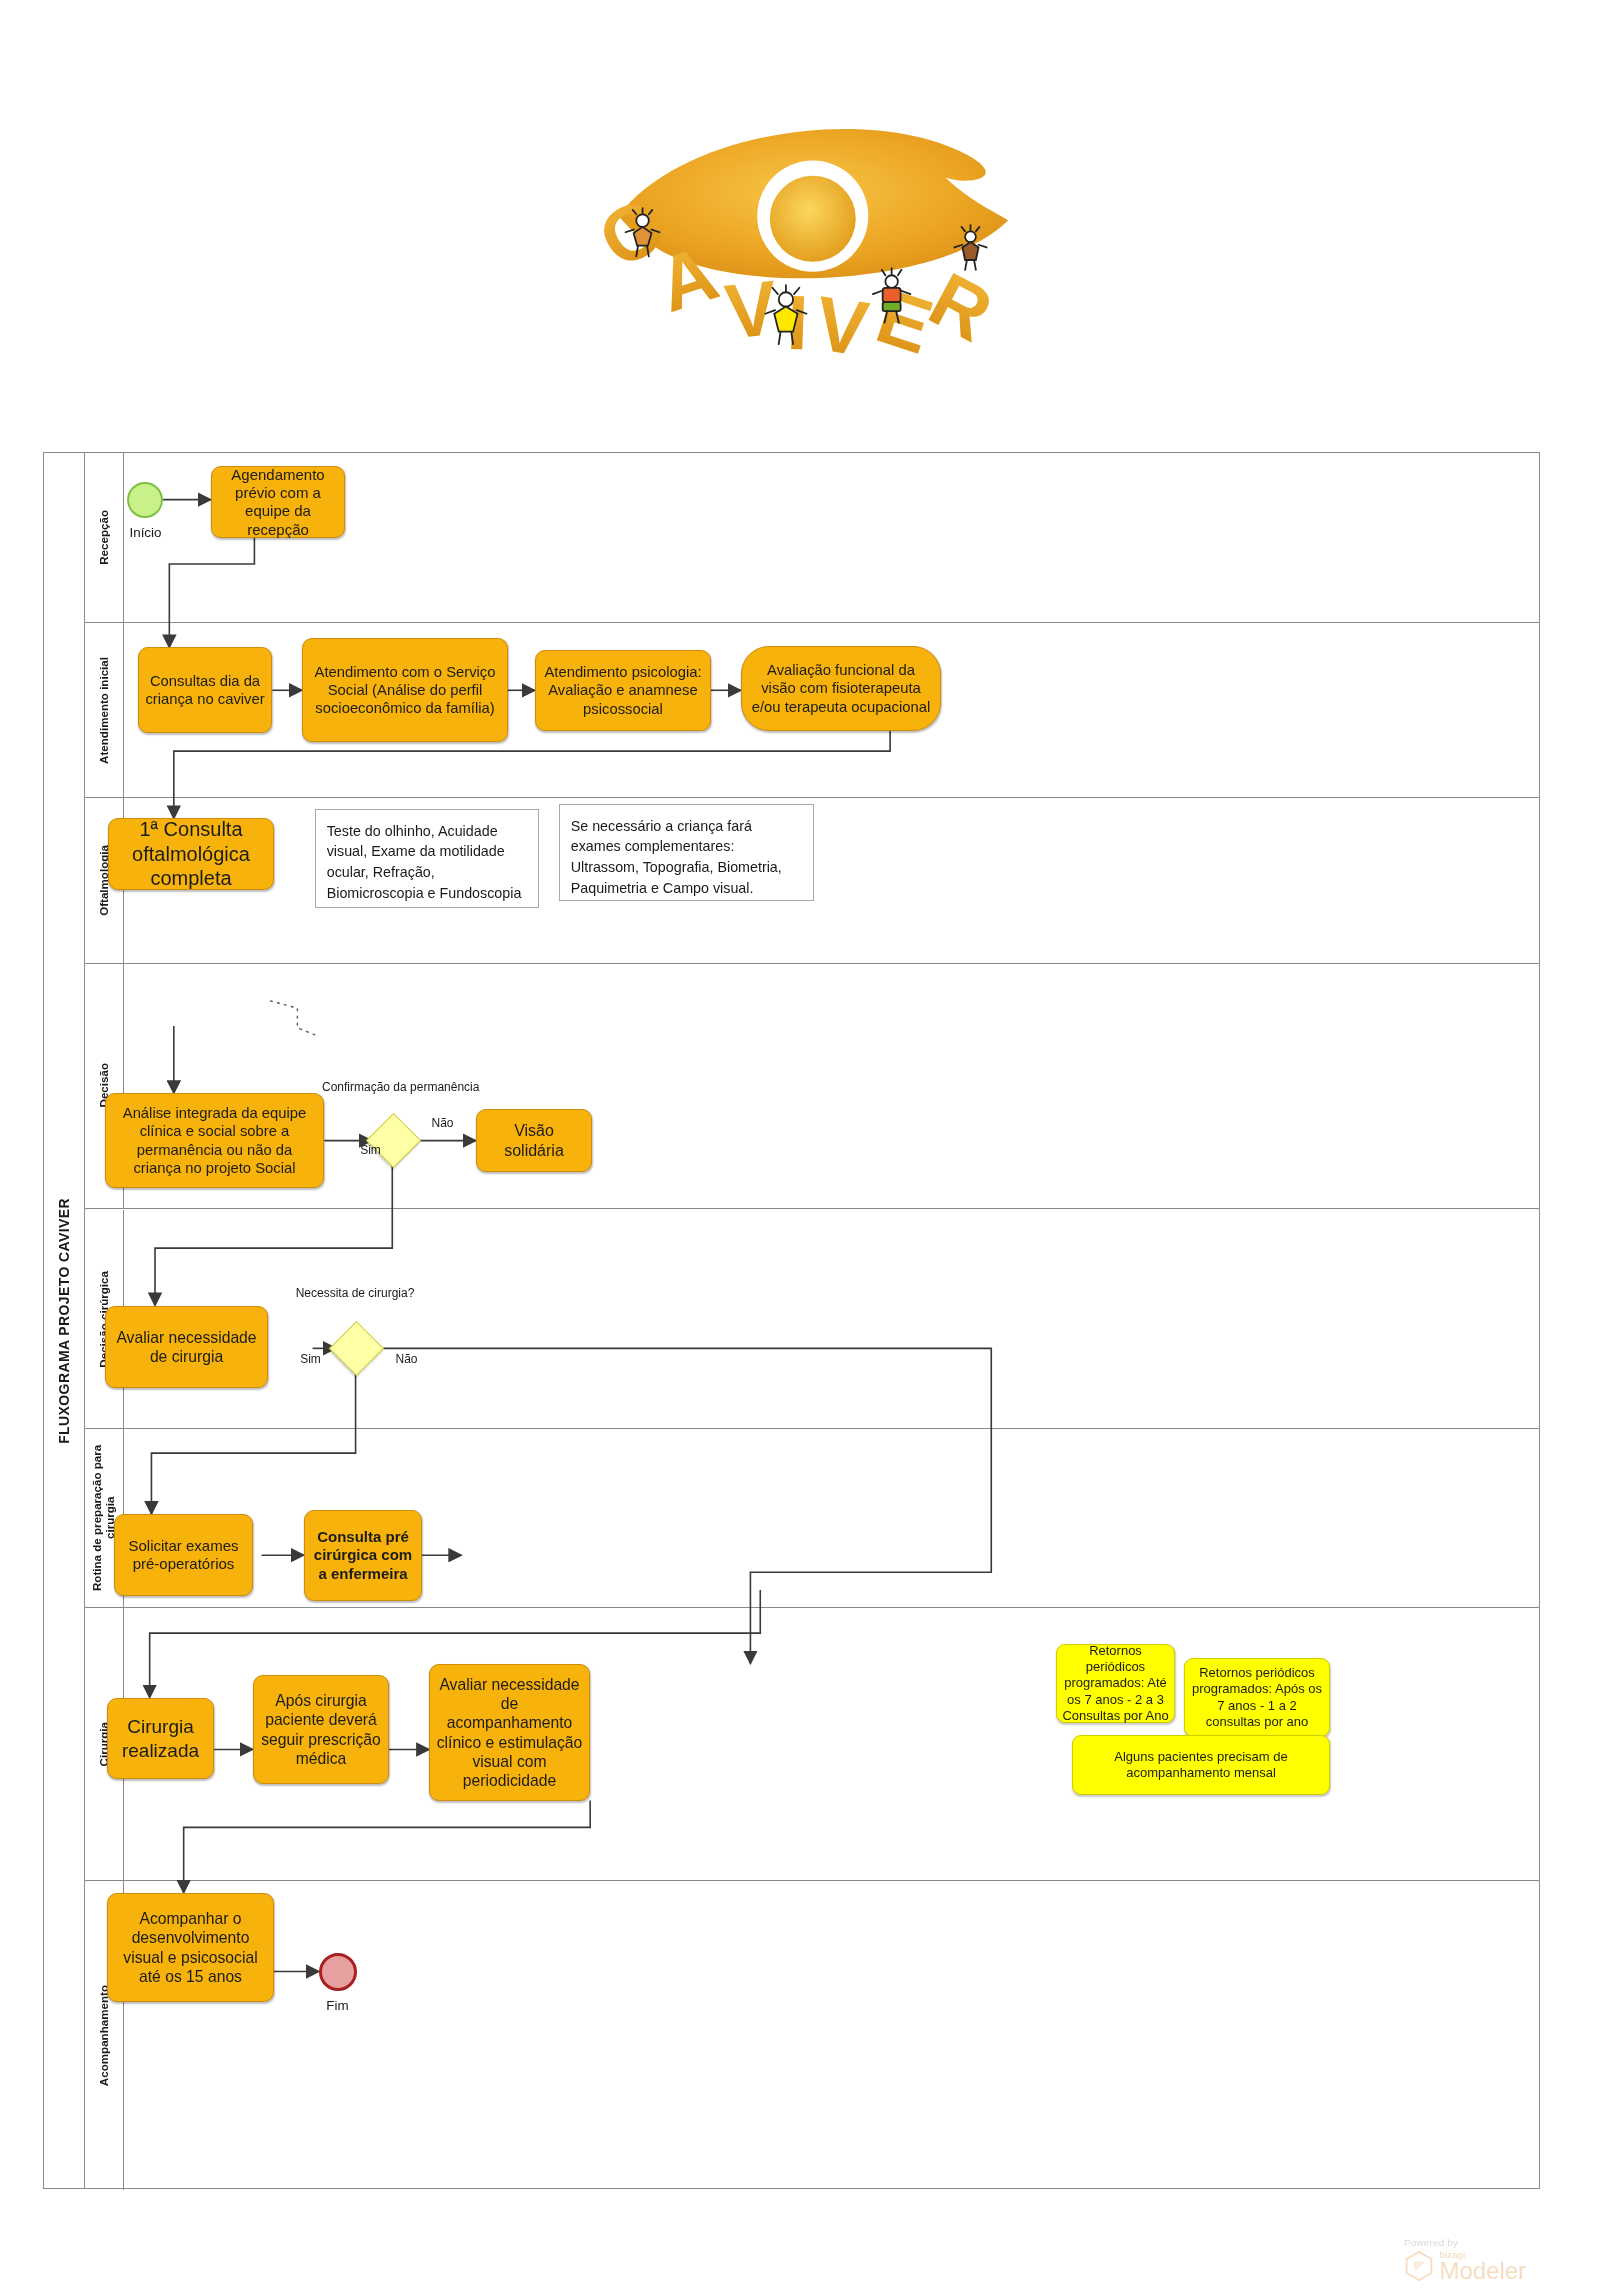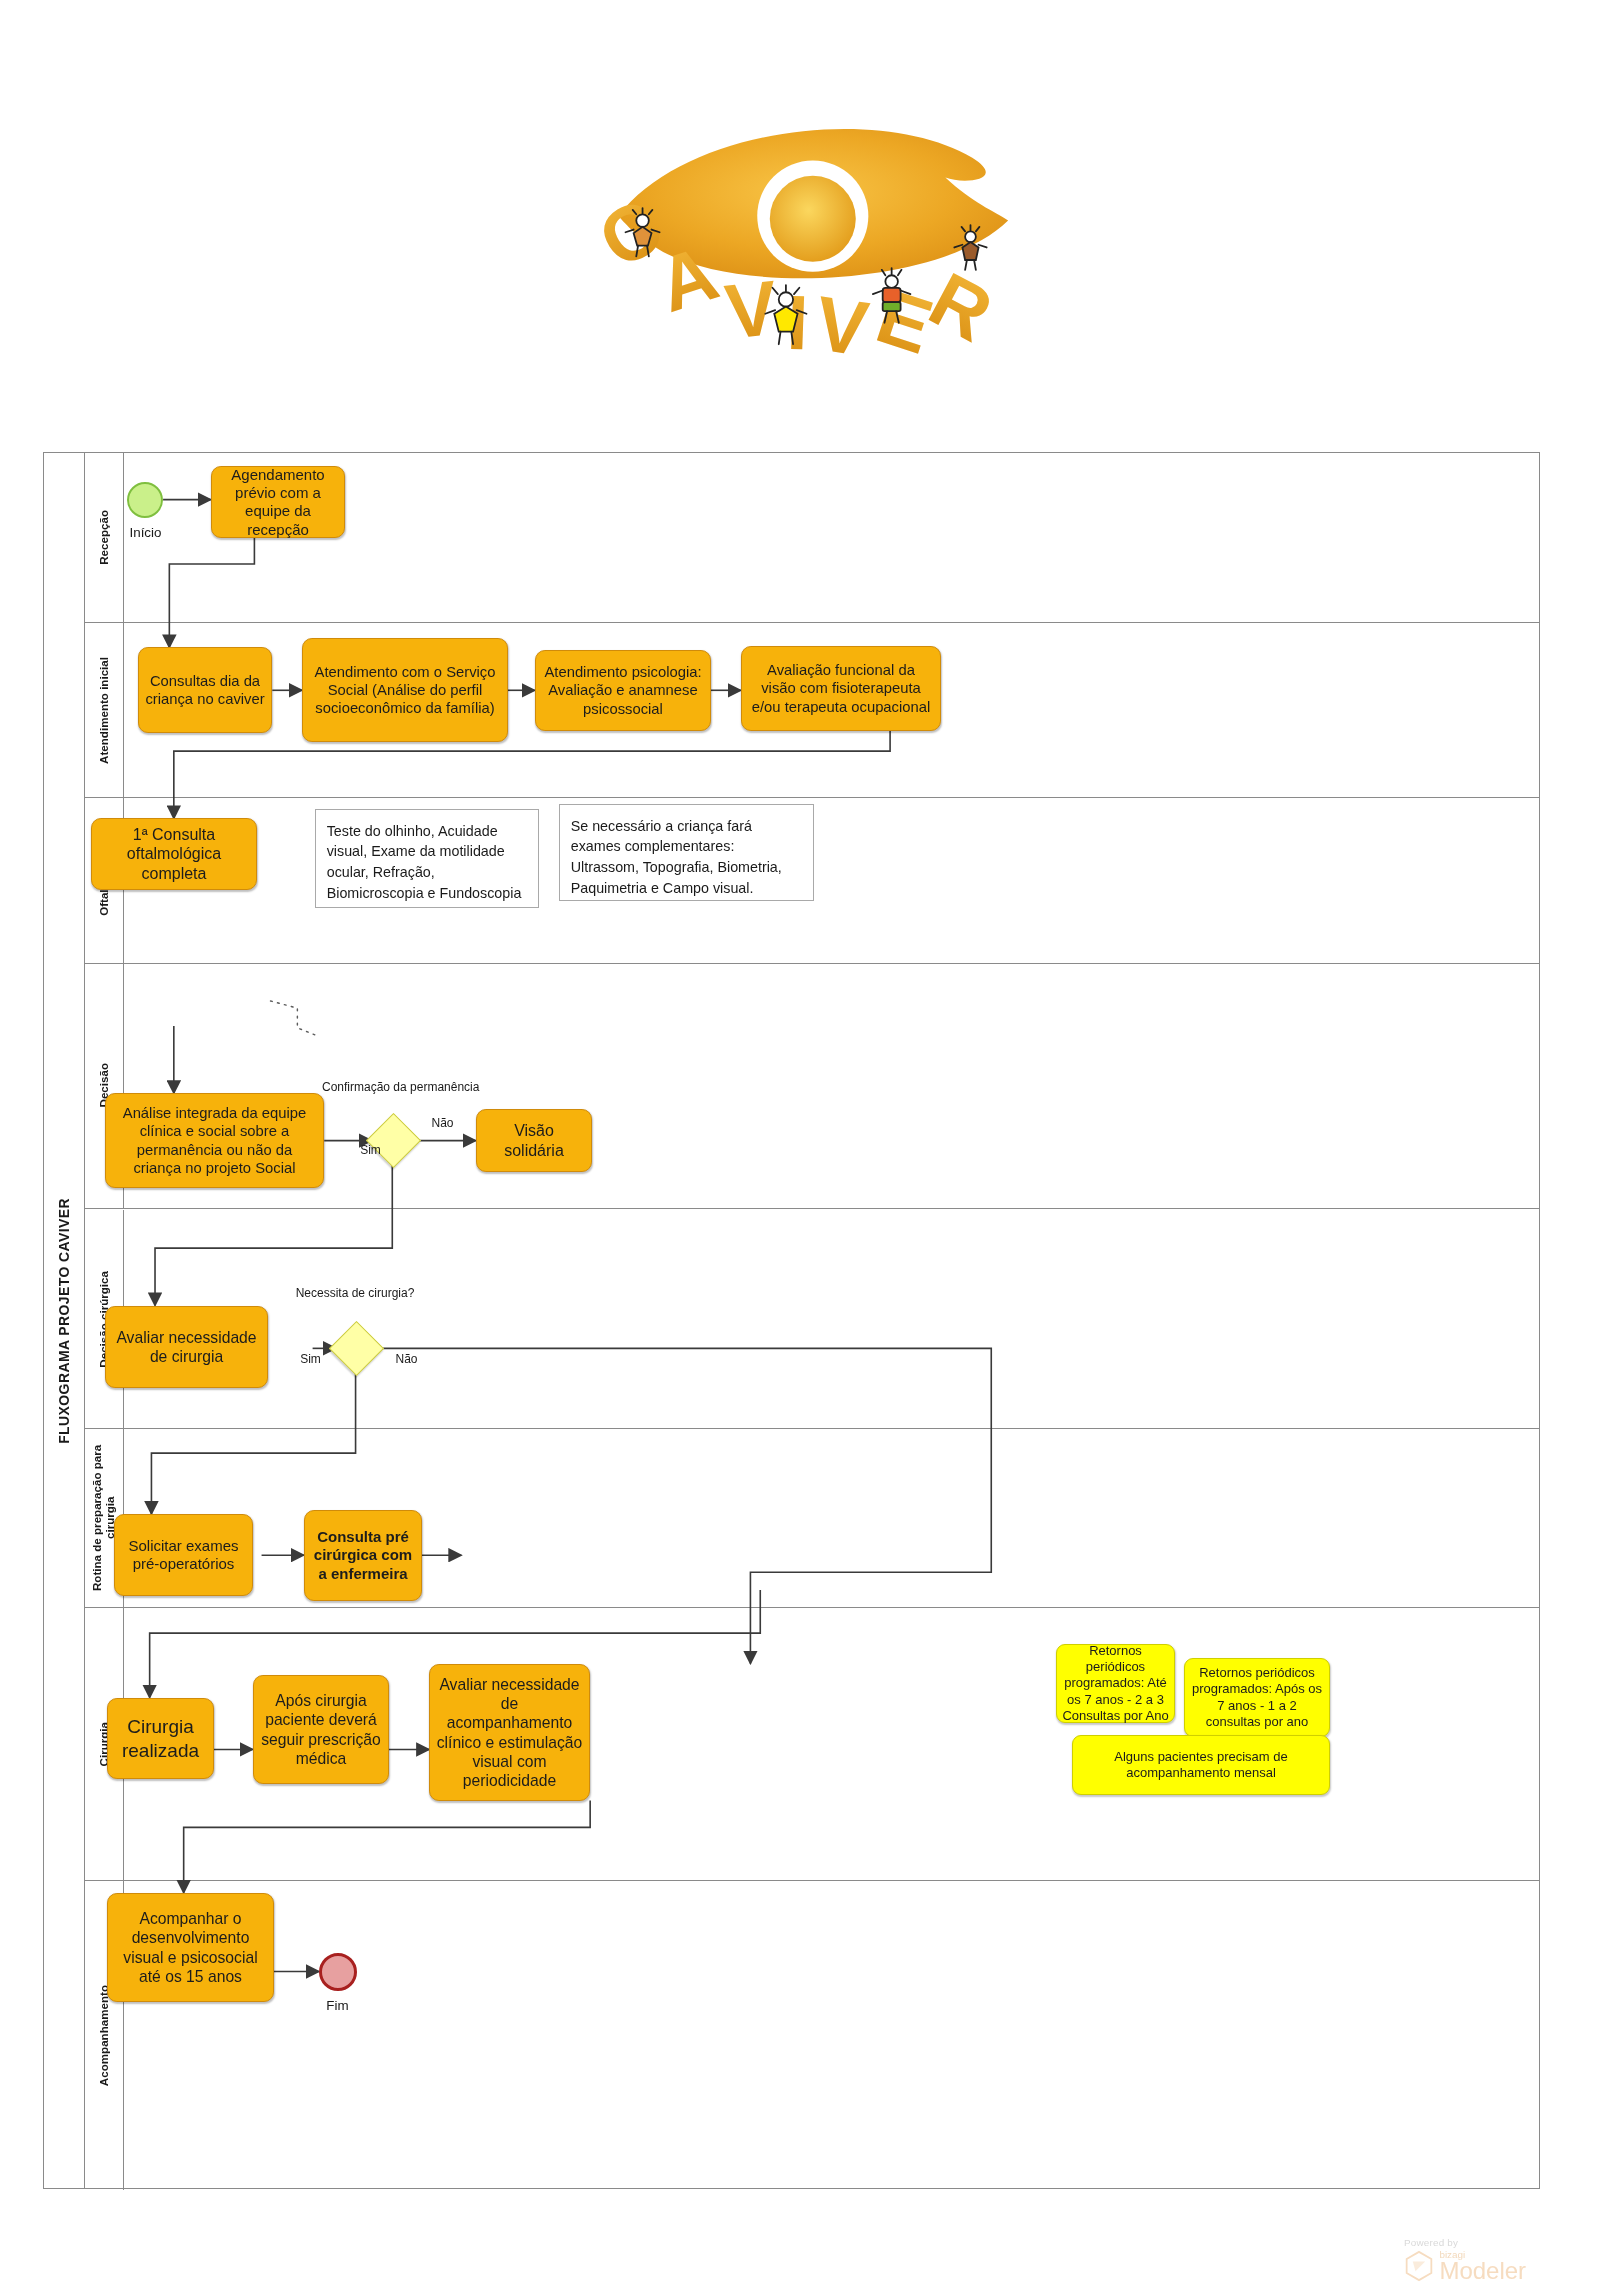--- a/index.html
+++ b/index.html
@@ -288,23 +288,23 @@
   <div class="evt-label" style="left:253px;top:1545px;width:81px;">Fim</div>
 
   <div class="task" style="left:167px;top:13.4px;width:134px;height:72px;">Agendamento prévio com a equipe da recepção</div>
 
   <div class="task" style="left:94px;top:194px;width:134px;height:86px;font-size:14.8px;">Consultas dia da criança no caviver</div>
 
   <div class="task" style="left:258px;top:185px;width:206px;height:104px;font-size:14.8px;">Atendimento com o Serviço Social (Análise do perfil socioeconômico da família)</div>
 
   <div class="task" style="left:491px;top:197px;width:176px;height:81px;font-size:14.8px;">Atendimento psicologia: Avaliação e anamnese psicossocial</div>
 
-  <div class="task" style="left:697px;top:193px;width:200px;height:85px;font-size:14.8px;">Avaliação funcional da visão com  fisioterapeuta e/ou terapeuta ocupacional</div>
-
-  <div class="task" style="left:47px;top:365px;width:166px;height:72px;font-size:16px;">1ª Consulta oftalmológica completa</div>
+  <div class="task" style="left:697px;top:193px;width:200px;height:85px;font-size:14.8px;border-radius:28px;">Avaliação funcional da visão com  fisioterapeuta e/ou terapeuta ocupacional</div>
+
+  <div class="task" style="left:64px;top:365px;width:166px;height:72px;font-size:20px;">1ª Consulta oftalmológica completa</div>
 
   <div class="task" style="left:61px;top:640px;width:219px;height:95px;font-size:14.8px;">Análise integrada da equipe clínica e social sobre a permanência ou não da criança no projeto Social</div>
 
   <div class="task" style="left:432px;top:656px;width:116px;height:63px;font-size:16px;">Visão solidária</div>
 
   <div class="task" style="left:61px;top:853px;width:163px;height:82px;font-size:15.7px;">Avaliar necessidade de cirurgia</div>
 
   <div class="task" style="left:70px;top:1061px;width:139px;height:82px;font-size:15px;">Solicitar exames pré-operatórios</div>
 
   <div class="task" style="left:260px;top:1057px;width:118px;height:91px;font-size:15px;font-weight:bold;">Consulta pré cirúrgica com a enfermeira</div>

